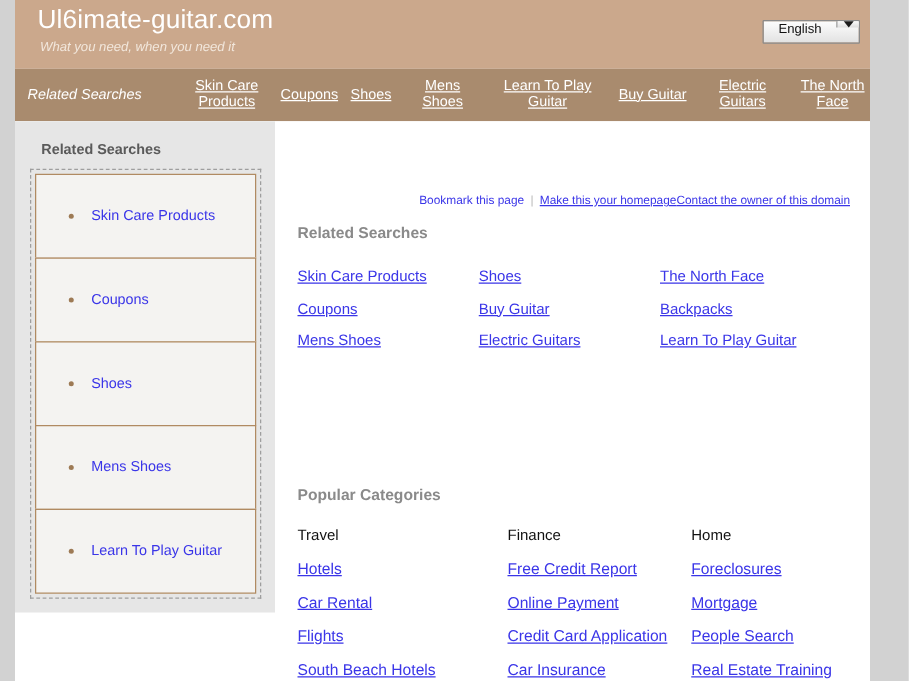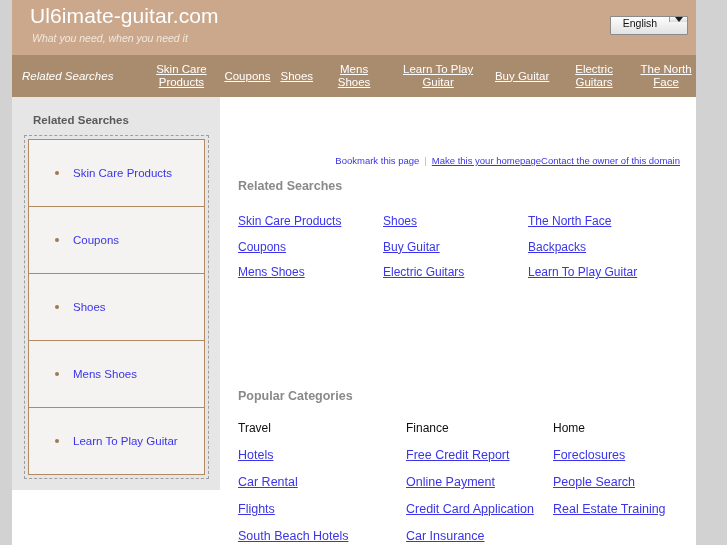--- a/index.html
+++ b/index.html
@@ -355,20 +355,21 @@
           <div class="cat-head">Finance</div>
           <a class="cat-link">Free Credit Report</a>
           <a class="cat-link">Online Payment</a>
           <a class="cat-link">Credit Card Application</a>
           <a class="cat-link">Car Insurance</a>
           <a class="cat-link">Health Insurance</a>
         </div>
         <div class="cat-col">
           <div class="cat-head">Home</div>
           <a class="cat-link">Foreclosures</a>
+          <a class="cat-link">Mortgage</a>
           <a class="cat-link">People Search</a>
           <a class="cat-link">Real Estate Training</a>
         </div>
       </div>
 
     </div>
   </div>
 </div>
 
 </body></html>

